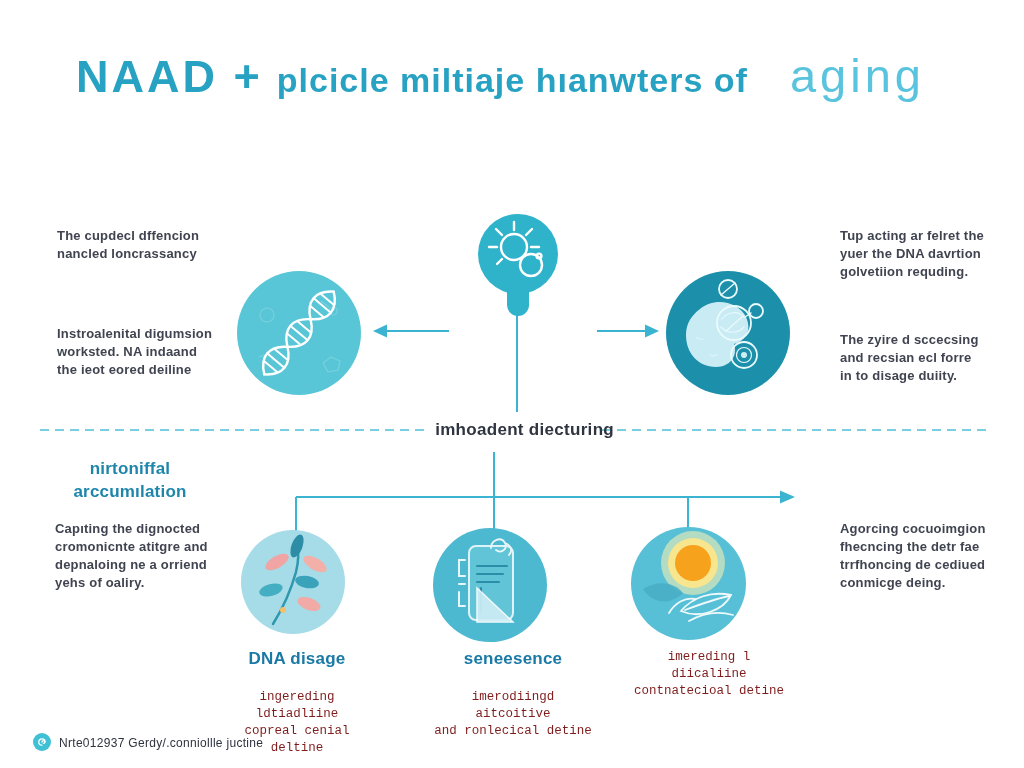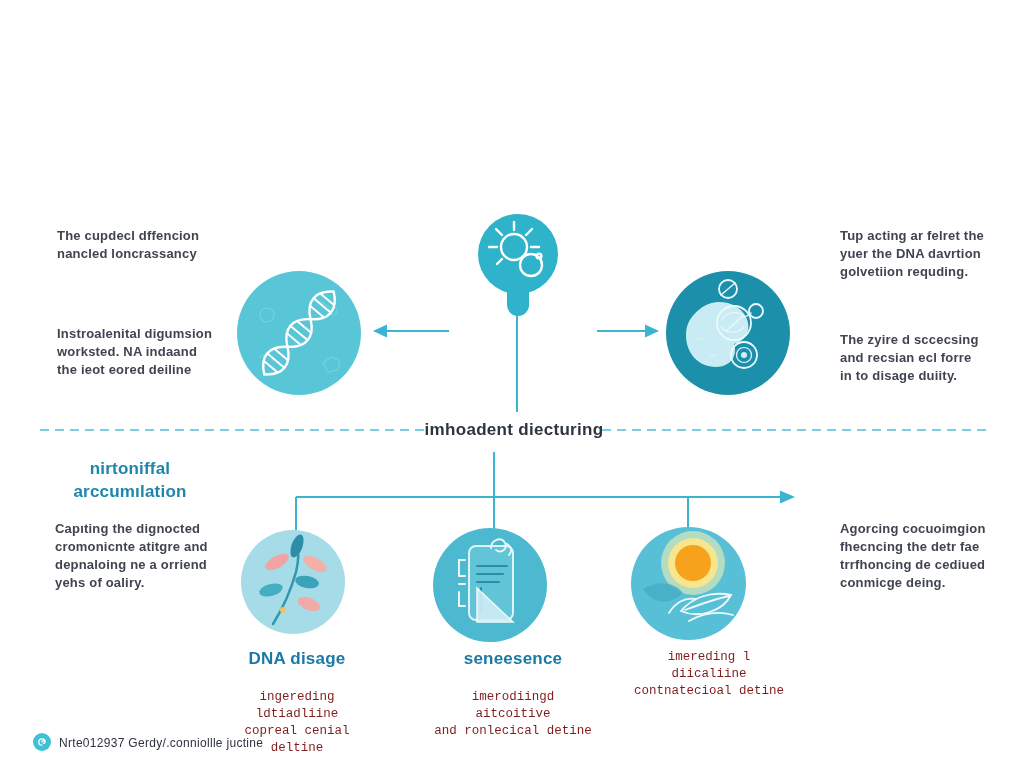--- a/index.html
+++ b/index.html
@@ -26,21 +26,21 @@
   .c-dna{left:237px;top:271px;width:124px;height:124px;background:#58c6d6;}
   .c-cell{left:666px;top:271px;width:124px;height:124px;background:#1c90aa;}
   .c-pin{left:478px;top:214px;width:80px;height:80px;background:#2fb3cb;}
   .pin-stub{left:507px;top:270px;width:22px;height:46px;background:#2fb3cb;border-radius:11px;}
   .c-item1{left:241px;top:530px;width:104px;height:104px;background:#a6dbe8;}
   .c-item2{left:433px;top:528px;width:114px;height:114px;background:#4db9d1;}
   .c-item3{left:631px;top:527px;width:115px;height:113px;background:#57c0d7;}
   .circle svg{position:absolute;left:0;top:0;width:100%;height:100%;}
   
   .divider-label{
-    left:414px;top:420px;width:200px;text-align:center;
+    left:414px;top:420px;width:200px;text-align:right;
     font-size:17px;font-weight:700;color:#2f3540;letter-spacing:.3px;
   }
   
   .side-heading{
     left:40px;top:458px;width:180px;text-align:center;
     font-size:17px;font-weight:700;color:#1e86ab;line-height:1.35;letter-spacing:.2px;
   }
   .item-label{text-align:center;}
   .item-title{font-size:17px;font-weight:700;color:#1a79a5;letter-spacing:.2px;margin-bottom:20px;}
   .item-desc{font-size:12.5px;line-height:1.35;color:#7f1d1d;font-family:Liberation Mono, monospace;}
@@ -68,20 +68,25 @@
     </g>
     <polygon points="373,331 387,324.5 387,337.5" fill="#3ab4d0"></polygon>
     <polygon points="659,331 645,324.5 645,337.5" fill="#3ab4d0"></polygon>
     <polygon points="795,497 780,490.5 780,503.5" fill="#3ab4d0"></polygon>
     <g stroke="#4ec0d6" stroke-width="1.6" stroke-dasharray="9 6" fill="none">
       <line x1="40" y1="430" x2="424" y2="430"></line>
       <line x1="602" y1="430" x2="986" y2="430"></line>
     </g>
   </svg>
 
+  <div class="abs title-row">
+    <span class="title-naad">NAAD +</span>
+    <span class="title-mid">plcicle miltiaje hıanwters of</span>
+    <span class="title-aging">aging</span>
+  </div>
 
   <div class="abs note" style="left:57px;top:227px;width:170px">
     <div>The cupdecl dffencion</div>
     <div>nancled loncrassancy</div>
   </div>
   <div class="abs note" style="left:57px;top:325px;width:175px">
     <div>Instroalenital digumsion</div>
     <div>worksted. NA indaand</div>
     <div>the ieot eored deiline</div>
   </div>

